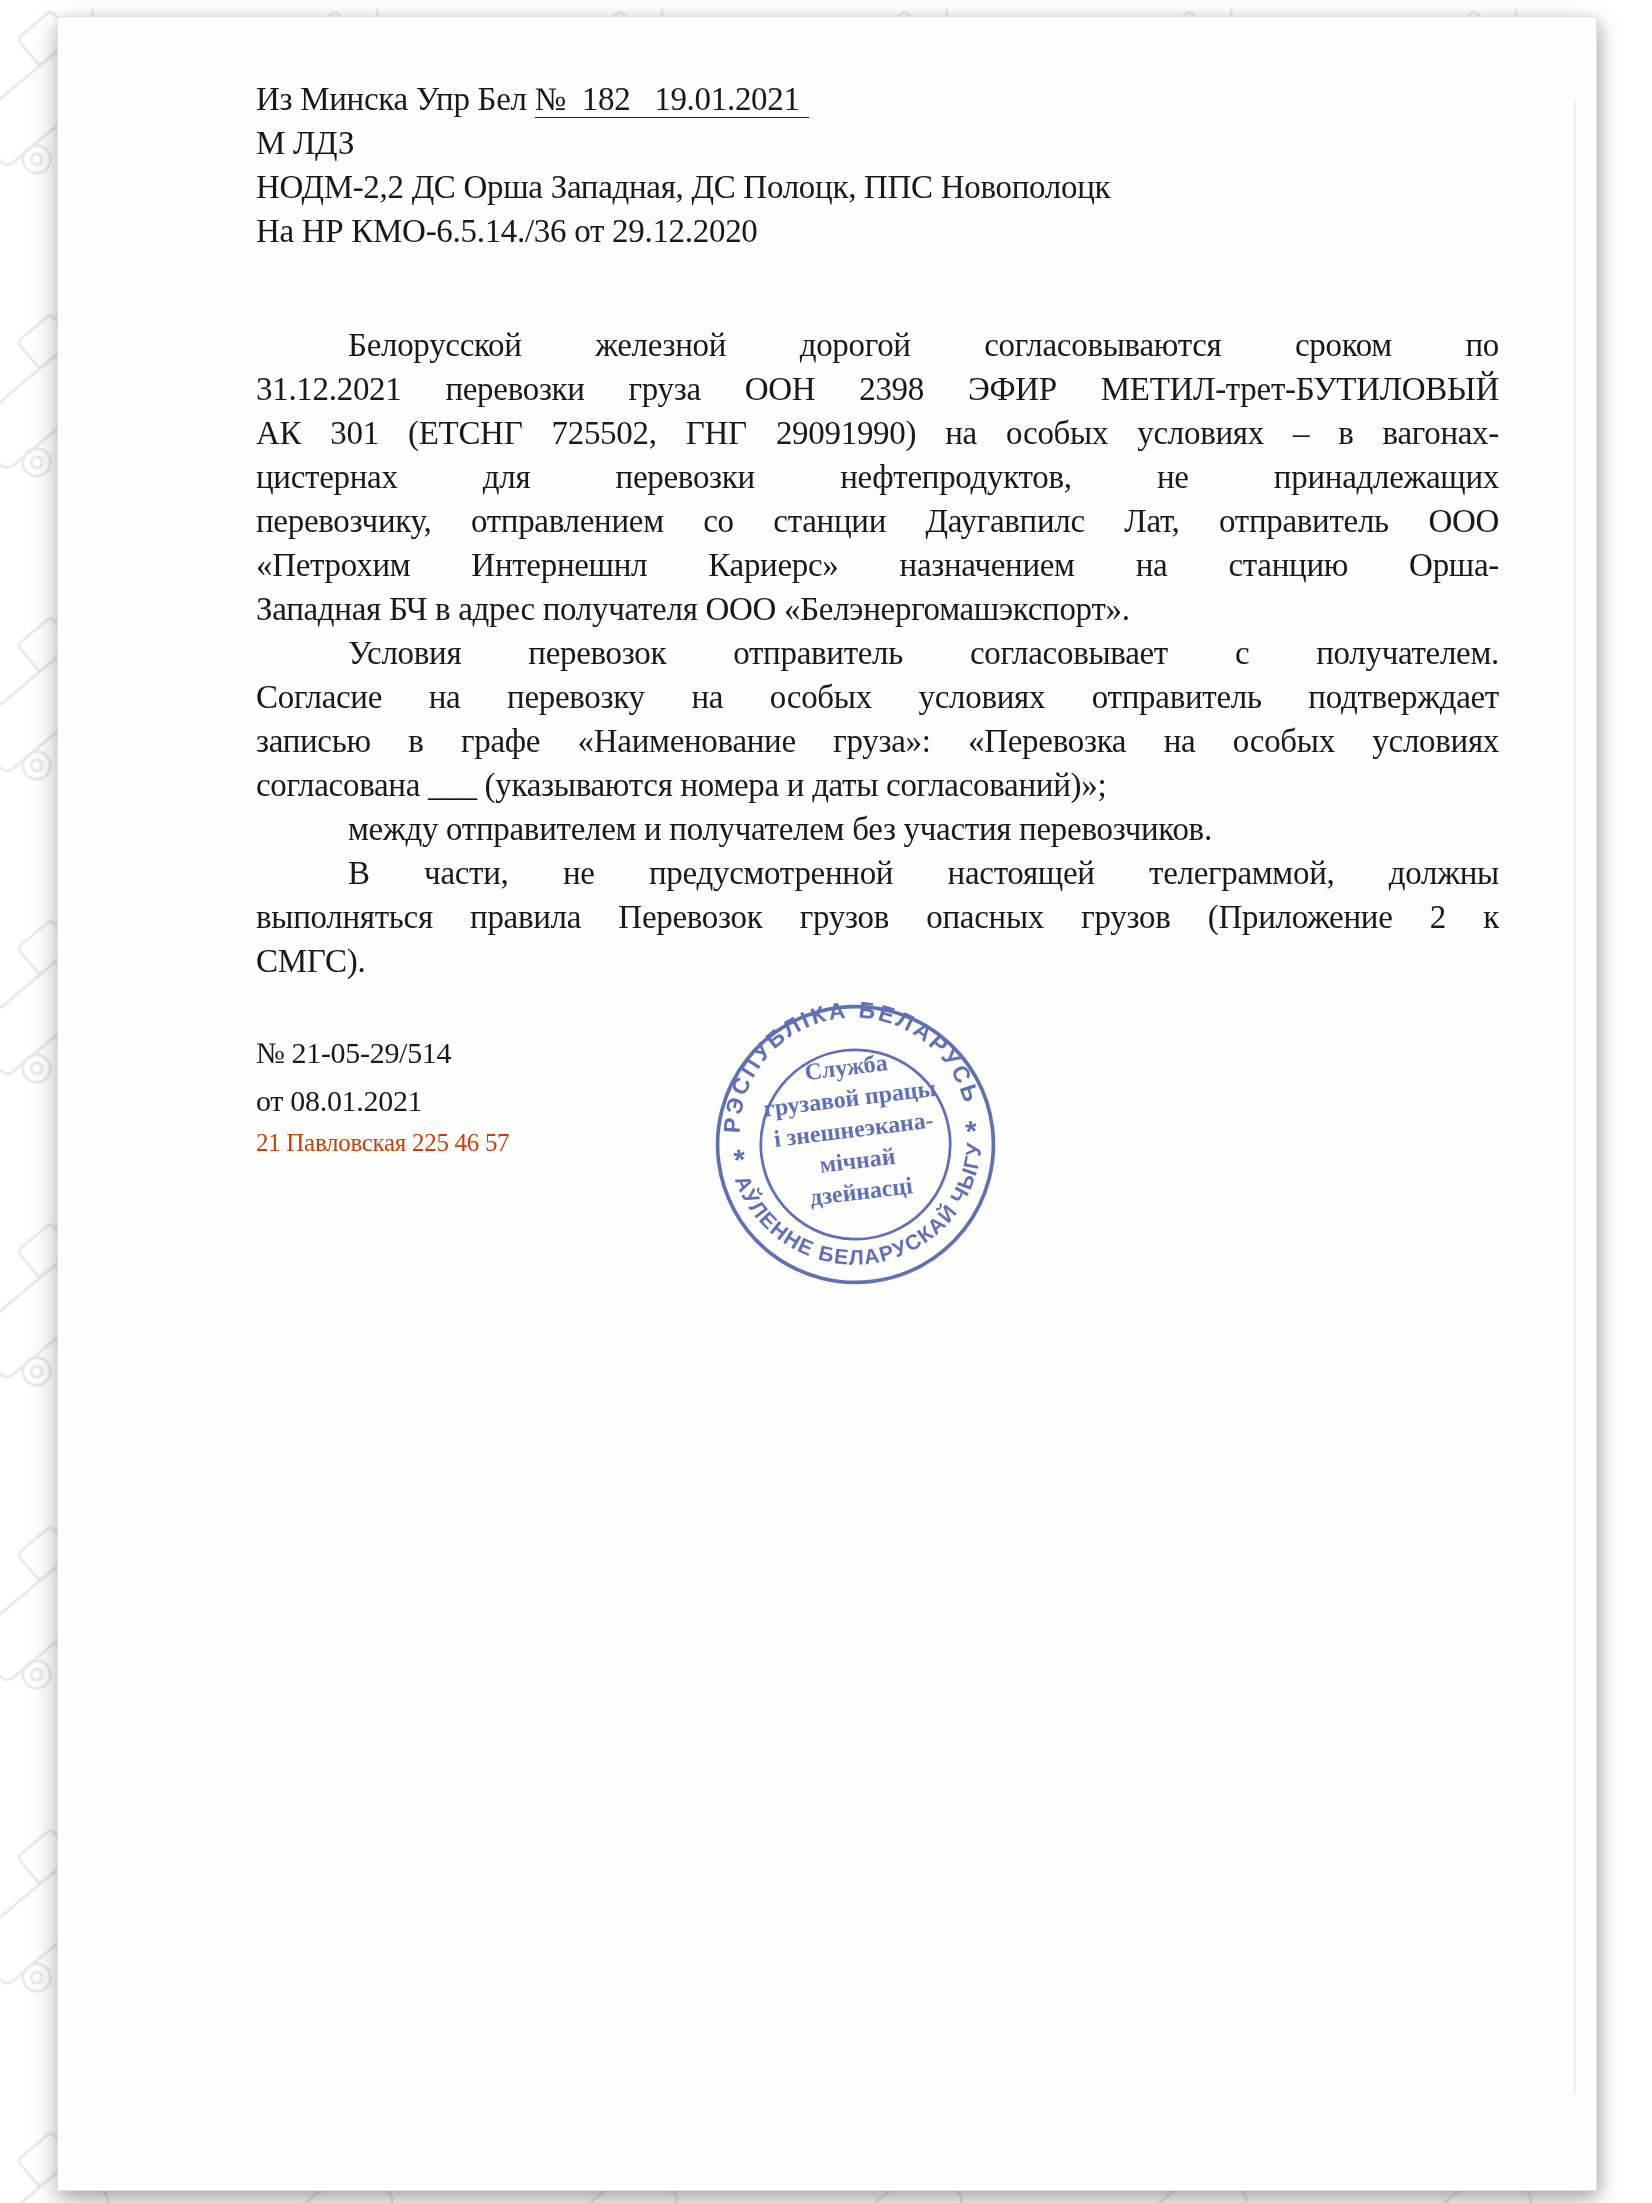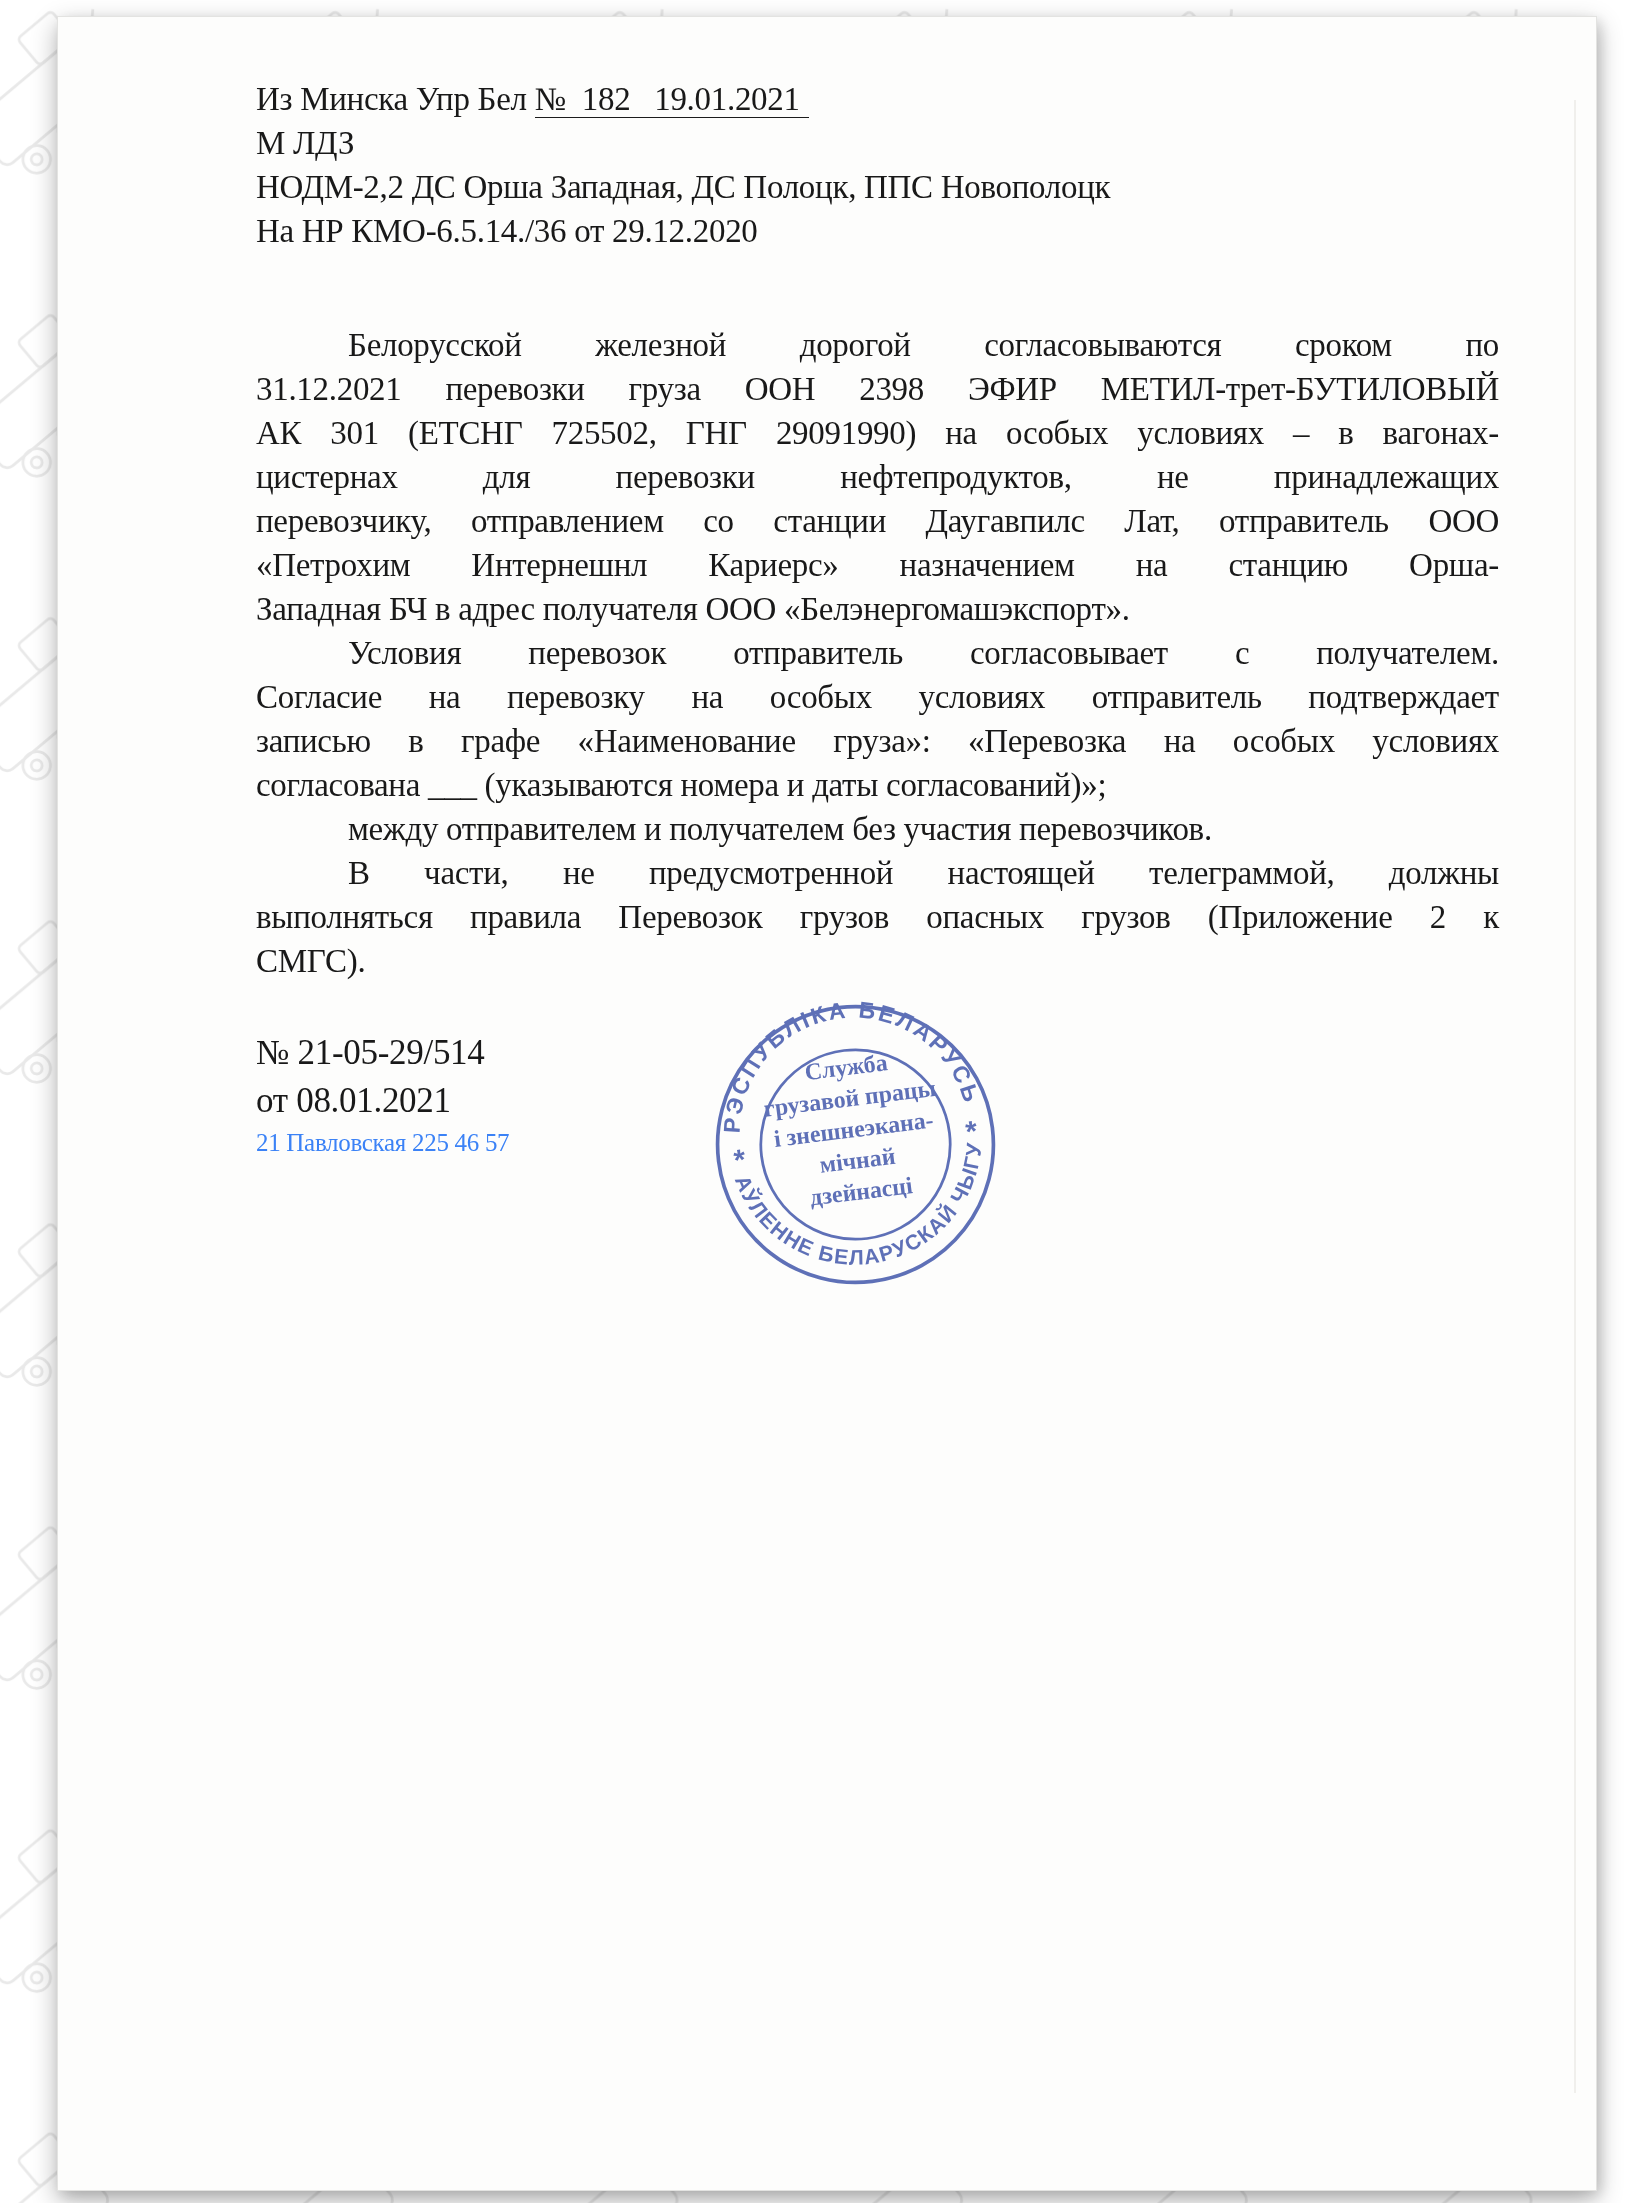--- a/index.html
+++ b/index.html
@@ -31,22 +31,22 @@
   .u-number{border-bottom:1.8px solid #1c1c1c;padding:0 9.2px 0.9px 0;}
   .ref-line{white-space:nowrap;}
   .paragraphs{margin-top:70px;}
   .para .tline{text-align:justify;text-align-last:justify;}
   .para .tline:last-child{text-align-last:left;}
   .para .tline:first-child{text-indent:92px;}
   .sig-row{position:relative;margin-top:51px;height:44px;font-size:35px;}
   .sig-pos{position:absolute;left:277px;top:0;}
   .sig-name{position:absolute;left:820px;top:0;}
   .footer-block{margin-top:46px;}
-  .out-number,.out-date{font-size:35px;line-height:48px;}
-  .executor{font-size:25px;line-height:33px;margin-top:1.8px;color:#3b82f6;}
+  .out-number,.out-date{font-size:30px;line-height:48px;}
+  .executor{font-size:25px;line-height:33px;margin-top:1.8px;color:#c2410c;}
   
   .stamp{
     position:absolute;left:632px;top:962px;width:331px;height:331px;
     z-index:2;opacity:0.82;mix-blend-mode:multiply;
   }
   .stamp svg{width:100%;height:100%;}
   .stamp .arc-text{font-family:"Liberation Sans","DejaVu Sans",sans-serif;font-weight:bold;font-size:25px;letter-spacing:3px;}
   .stamp .arc-text-b{font-family:"Liberation Sans","DejaVu Sans",sans-serif;font-weight:bold;font-size:23px;letter-spacing:1.5px;}
   .stamp .ctr-text{font-family:"Liberation Serif","DejaVu Serif",serif;font-weight:bold;font-size:26px;}
   .stamp .star{font-size:32px;font-weight:bold;font-family:"Liberation Sans",sans-serif;}

